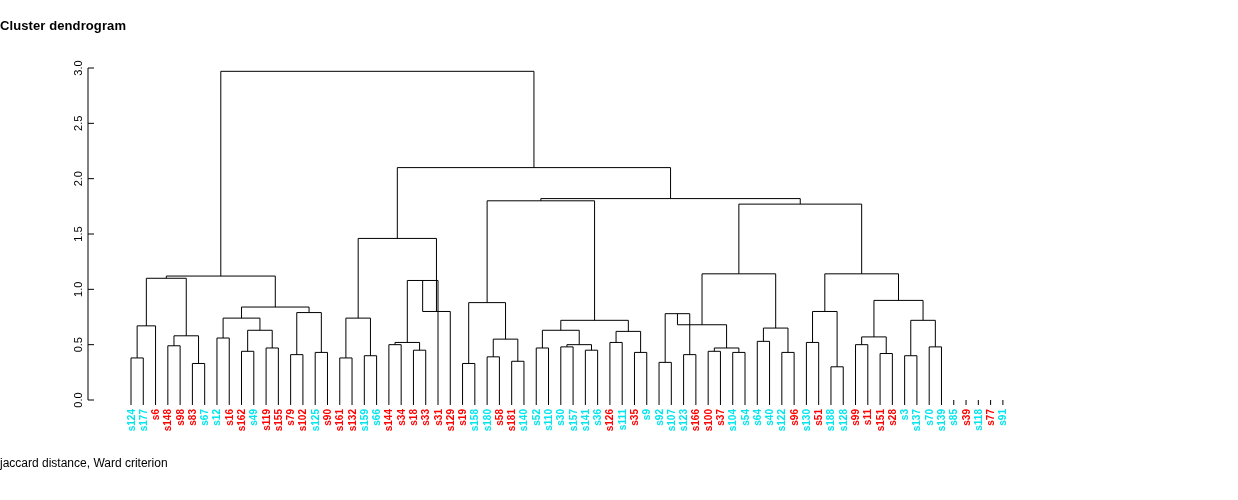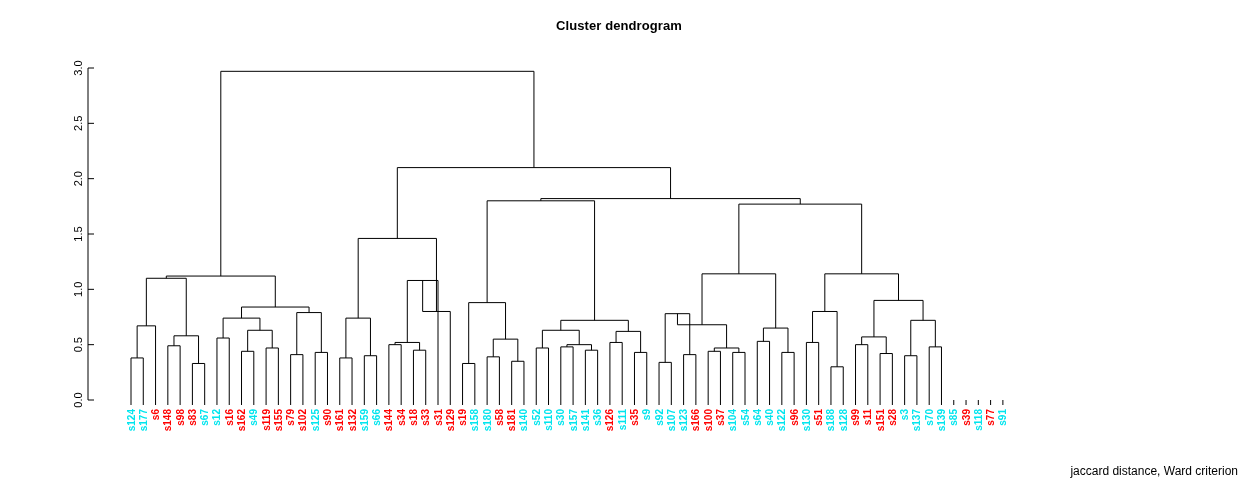--- a/index.html
+++ b/index.html
@@ -1,24 +1,24 @@
 <!DOCTYPE html>
 <html><head>
 <meta charset="utf-8">
 <style>
   html,body{margin:0;padding:0;background:#ffffff;}
   body{width:1238px;height:500px;font-family:"Liberation Sans",sans-serif;overflow:hidden;}
   #root{position:relative;width:1238px;height:500px;background:#ffffff;}
   #title{
-    position:absolute;left:0;top:18px;width:1238px;text-align:center;
+    position:absolute;left:0;top:18px;width:1238px;
     font-size:13px;font-weight:bold;color:#000;letter-spacing:.1px;
   }
   #xlabel{
-    position:absolute;left:0;top:456px;width:1238px;text-align:right;
-    font-size:12px;color:#000;margin-top:8px;
+    position:absolute;left:0;top:456px;width:1238px;text-align:left;
+    font-size:12px;color:#000;
   }
   #plot{position:absolute;left:0;top:0;width:1238px;height:500px;}
   svg{display:block;}
   .axisline{stroke:#000;stroke-width:1;fill:none;}
   .branch{stroke:#000;stroke-width:1;fill:none;}
   .ytick-label{
     font-family:"Liberation Sans",sans-serif;font-size:11px;fill:#000;
   }
   .leaf-label{
     font-family:"Liberation Sans",sans-serif;font-size:10px;font-weight:bold;

